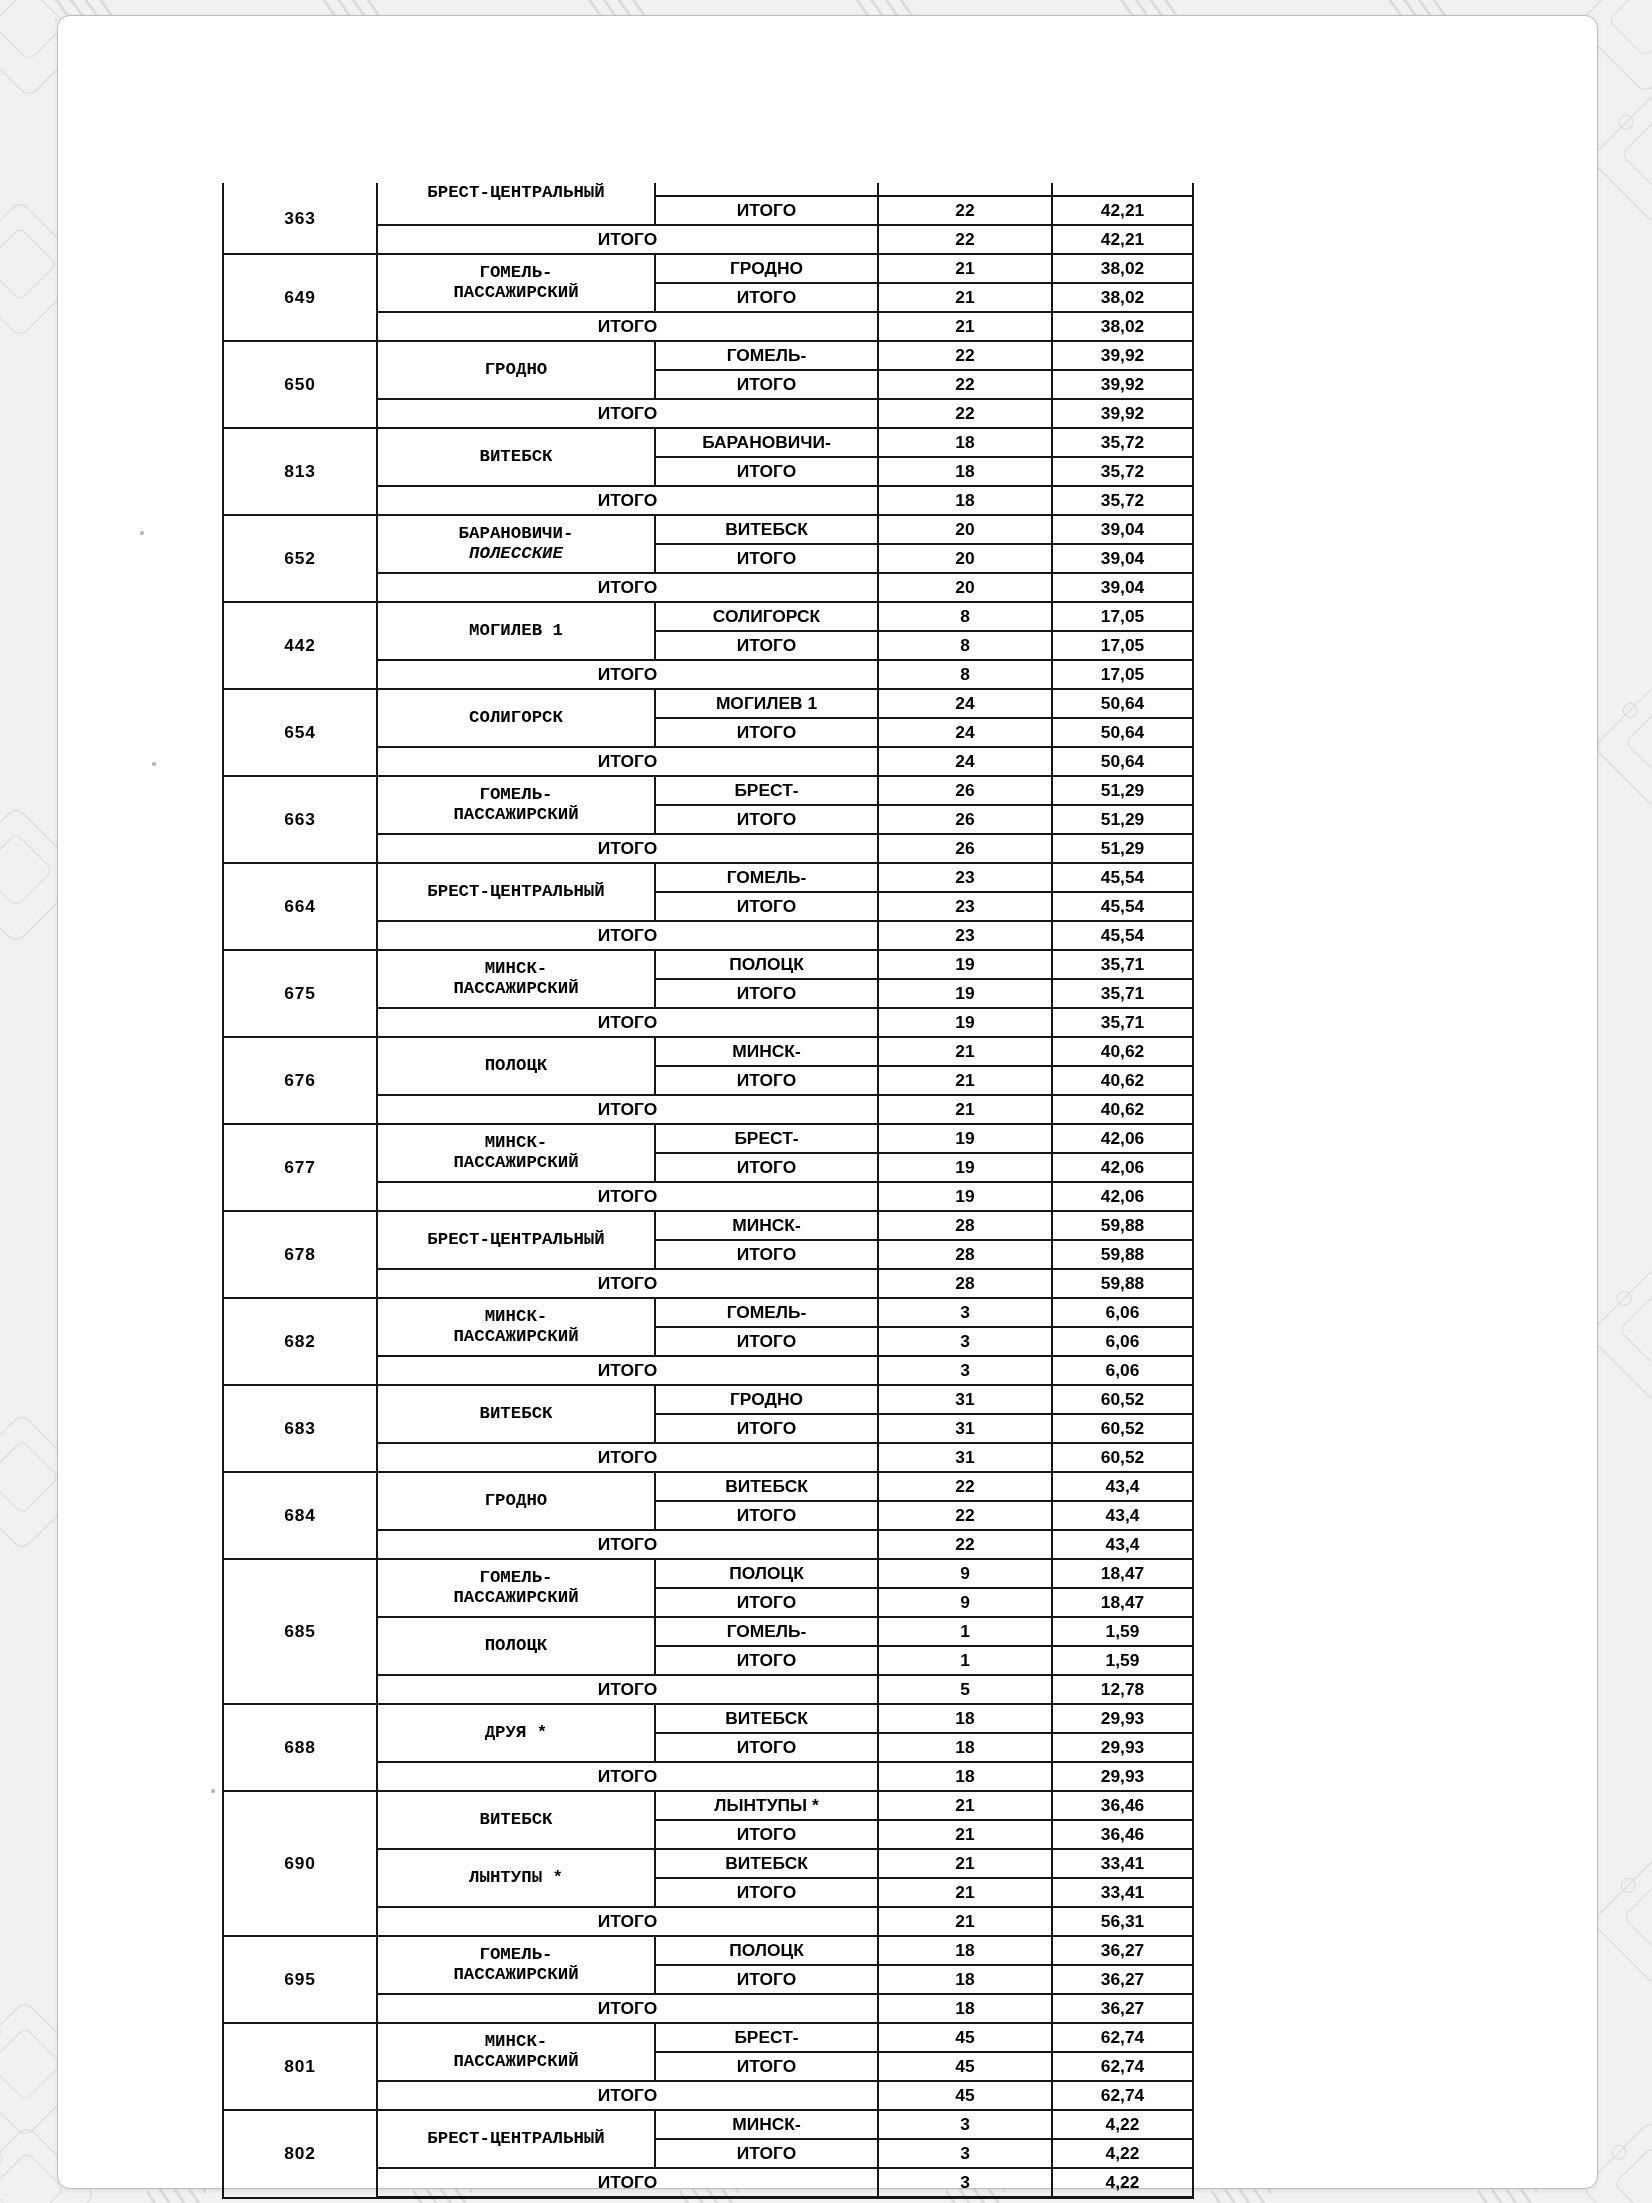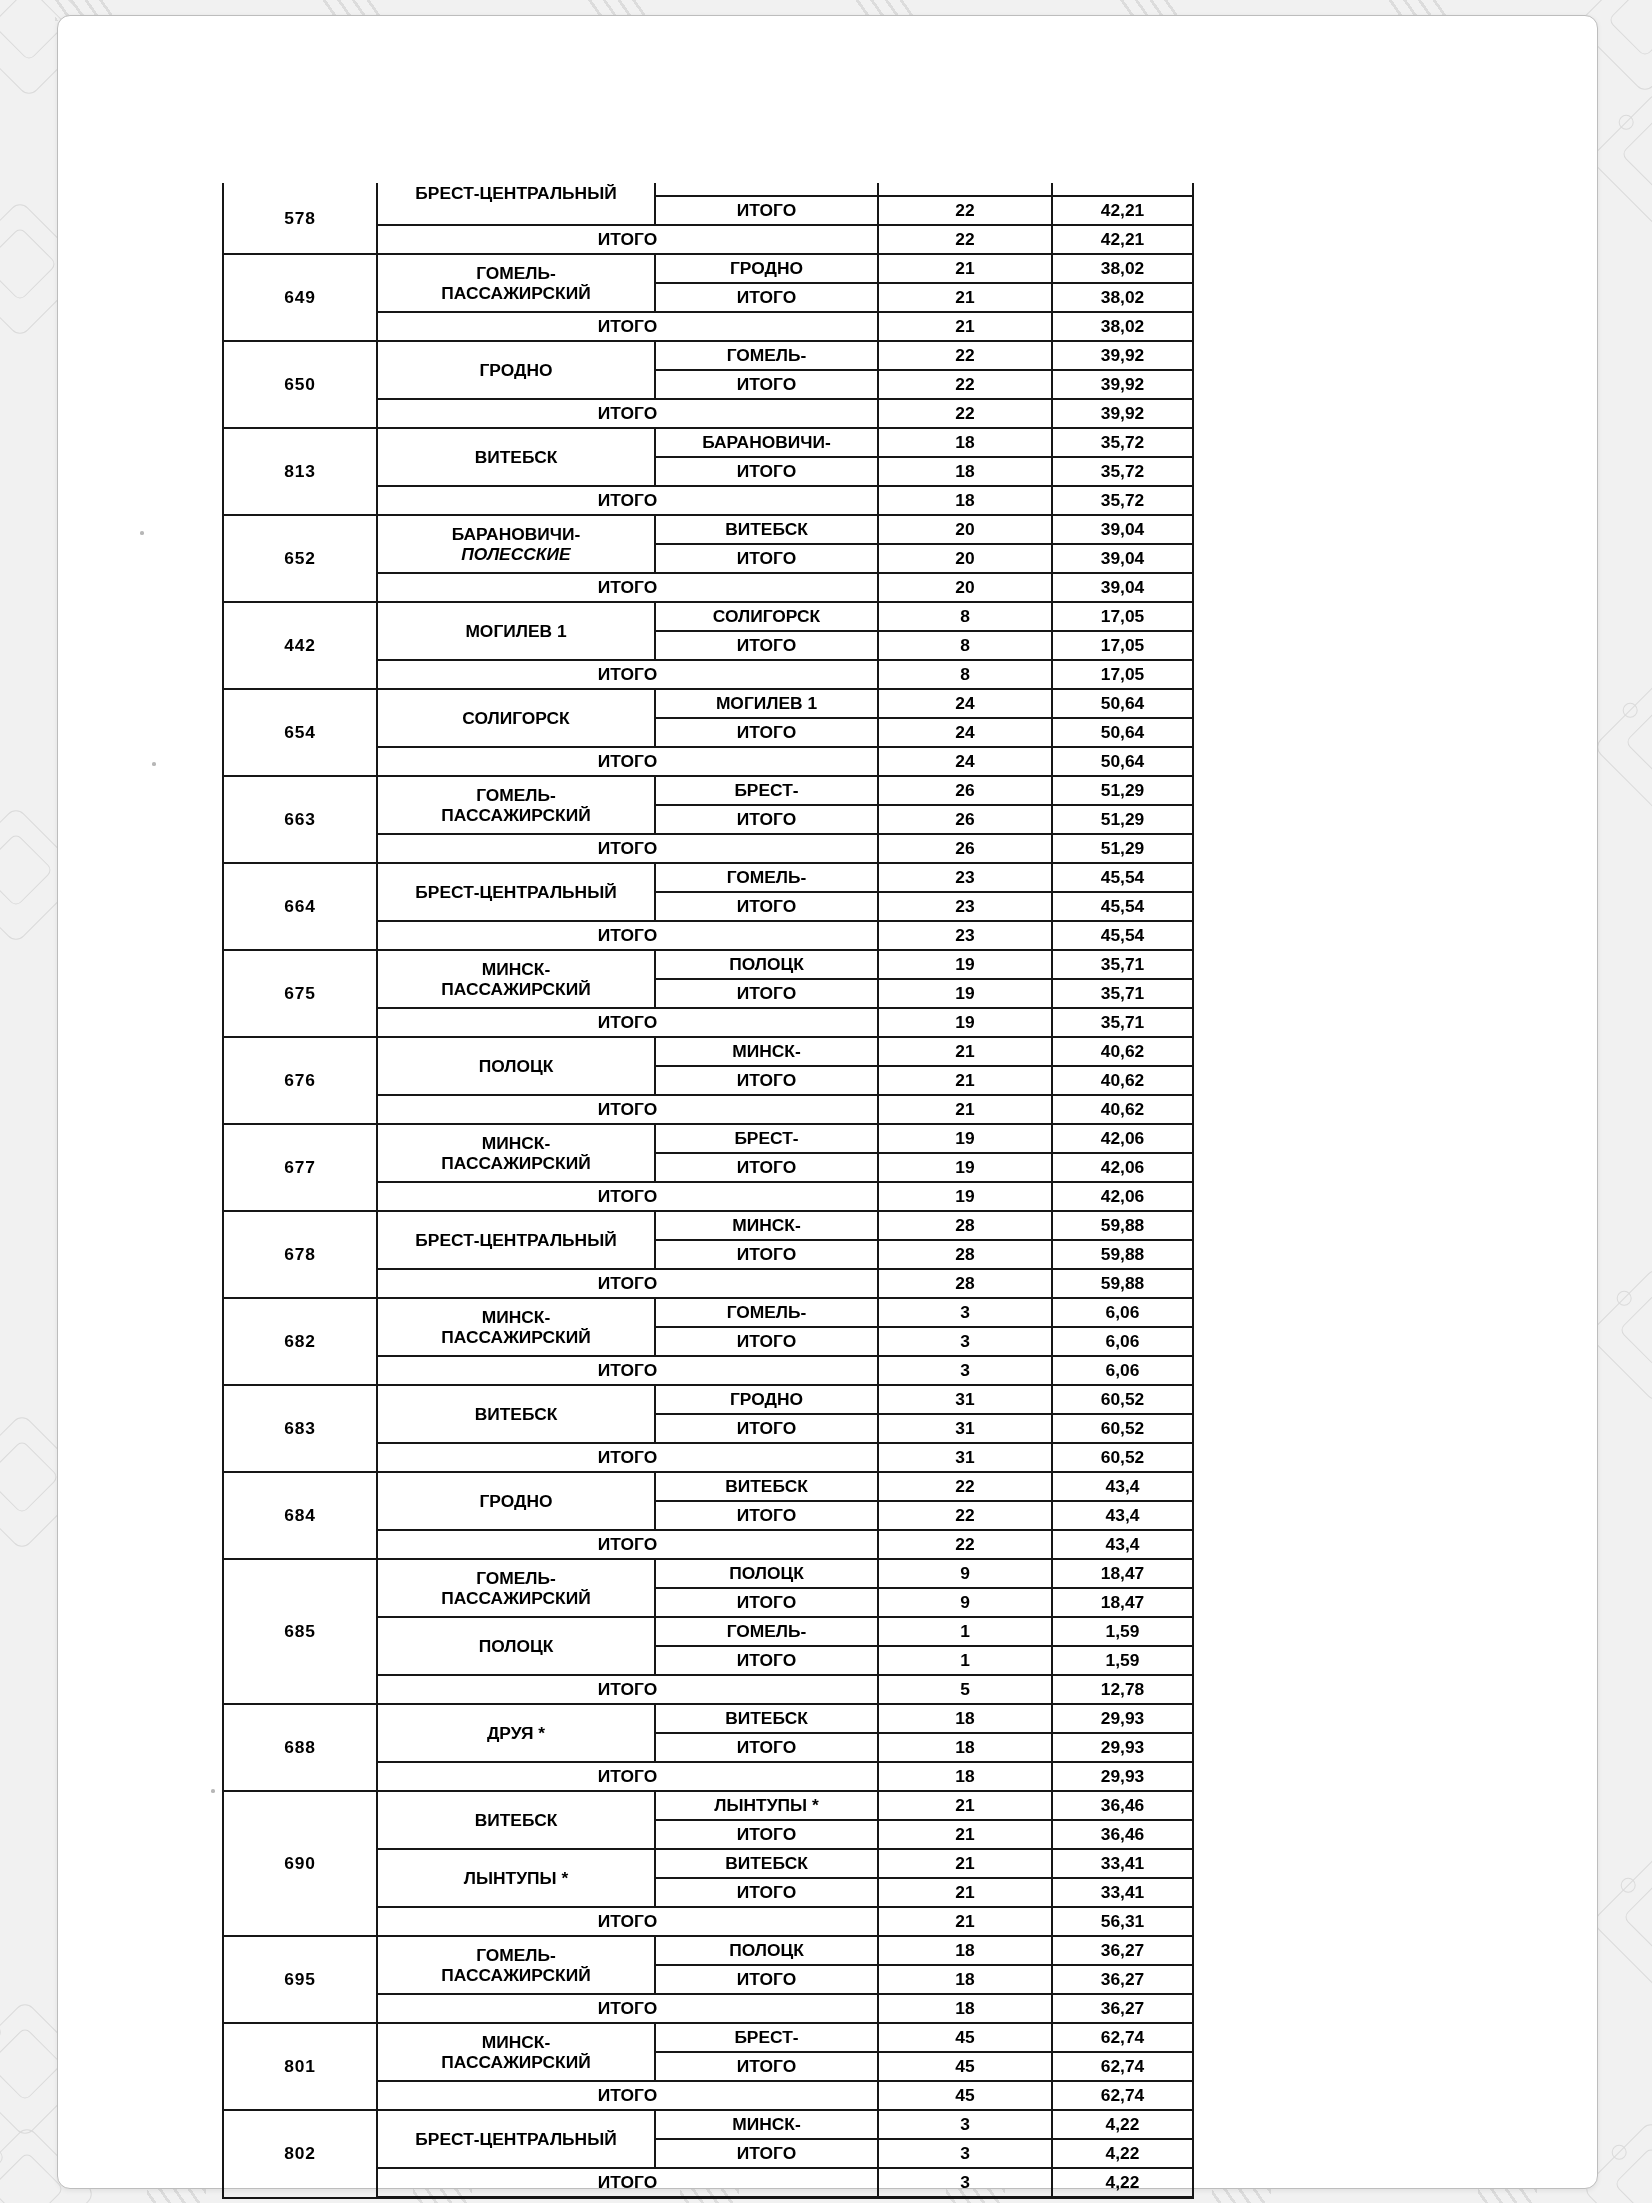--- a/index.html
+++ b/index.html
@@ -46,21 +46,21 @@
   table.routes td{
     border:2.8px solid #161616;
     text-align:center;vertical-align:middle;
     padding:0 1.8px;height:27px;line-height:19px;
     font-weight:700;font-size:17.4px;
     overflow:hidden;
   }
   td.numcell{font-size:19px;letter-spacing:0.9px;}
   td.cnt,td.val{font-size:18.4px;}
   tr.sliver td{height:12px;border-top:none;}
-  td.origin .oline{line-height:20px;}
+  td.origin .oline{line-height:20px;font-family:Liberation Mono, monospace;}
   td.origin .italic{font-style:italic;text-align:center;}
   td.origin .clipwrap{position:relative;top:-11px;}
   tr.lastrow td{border-bottom:3.7px solid #161616;}
 </style>
 </head>
 <body>
 
 <div id="deco-layer">
     <div class="deco chip" style="left: -20px; top: -20px;"></div>
     <div class="deco chip" style="left: 1596px; top: -24px;"></div>
@@ -98,21 +98,21 @@
   <table class="routes">
     <colgroup>
       <col style="width:154px">
         <col style="width:278px">
         <col style="width:223px">
       <col style="width:174px">
         <col style="width:141px">
     </colgroup>
     <tbody id="routes-body">
         <tr class="sliver">
-          <td class="numcell" rowspan="3">578</td>
+          <td class="numcell" rowspan="3">363</td>
           <td class="origin" rowspan="2">
             <div class="clipwrap">
               <div class="oline">БРЕСТ-ЦЕНТРАЛЬНЫЙ</div>
             </div>
           </td>
           <td></td>
           <td class="cnt"></td>
           <td class="val"></td>
         </tr>
         <tr>

